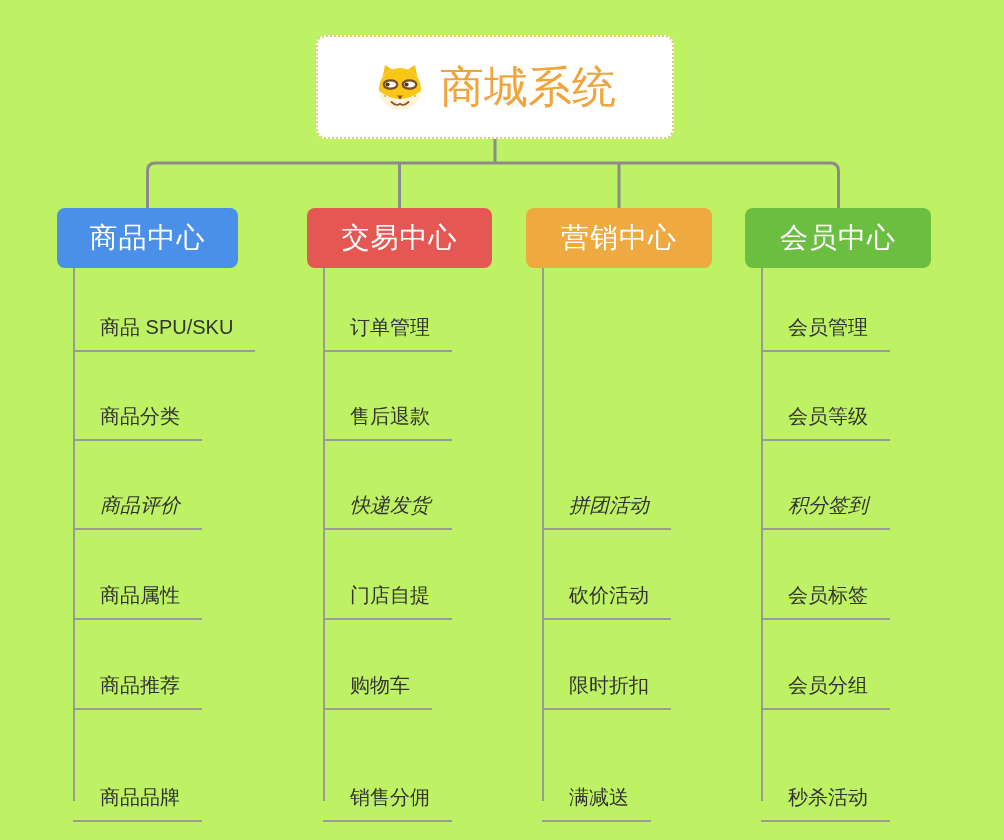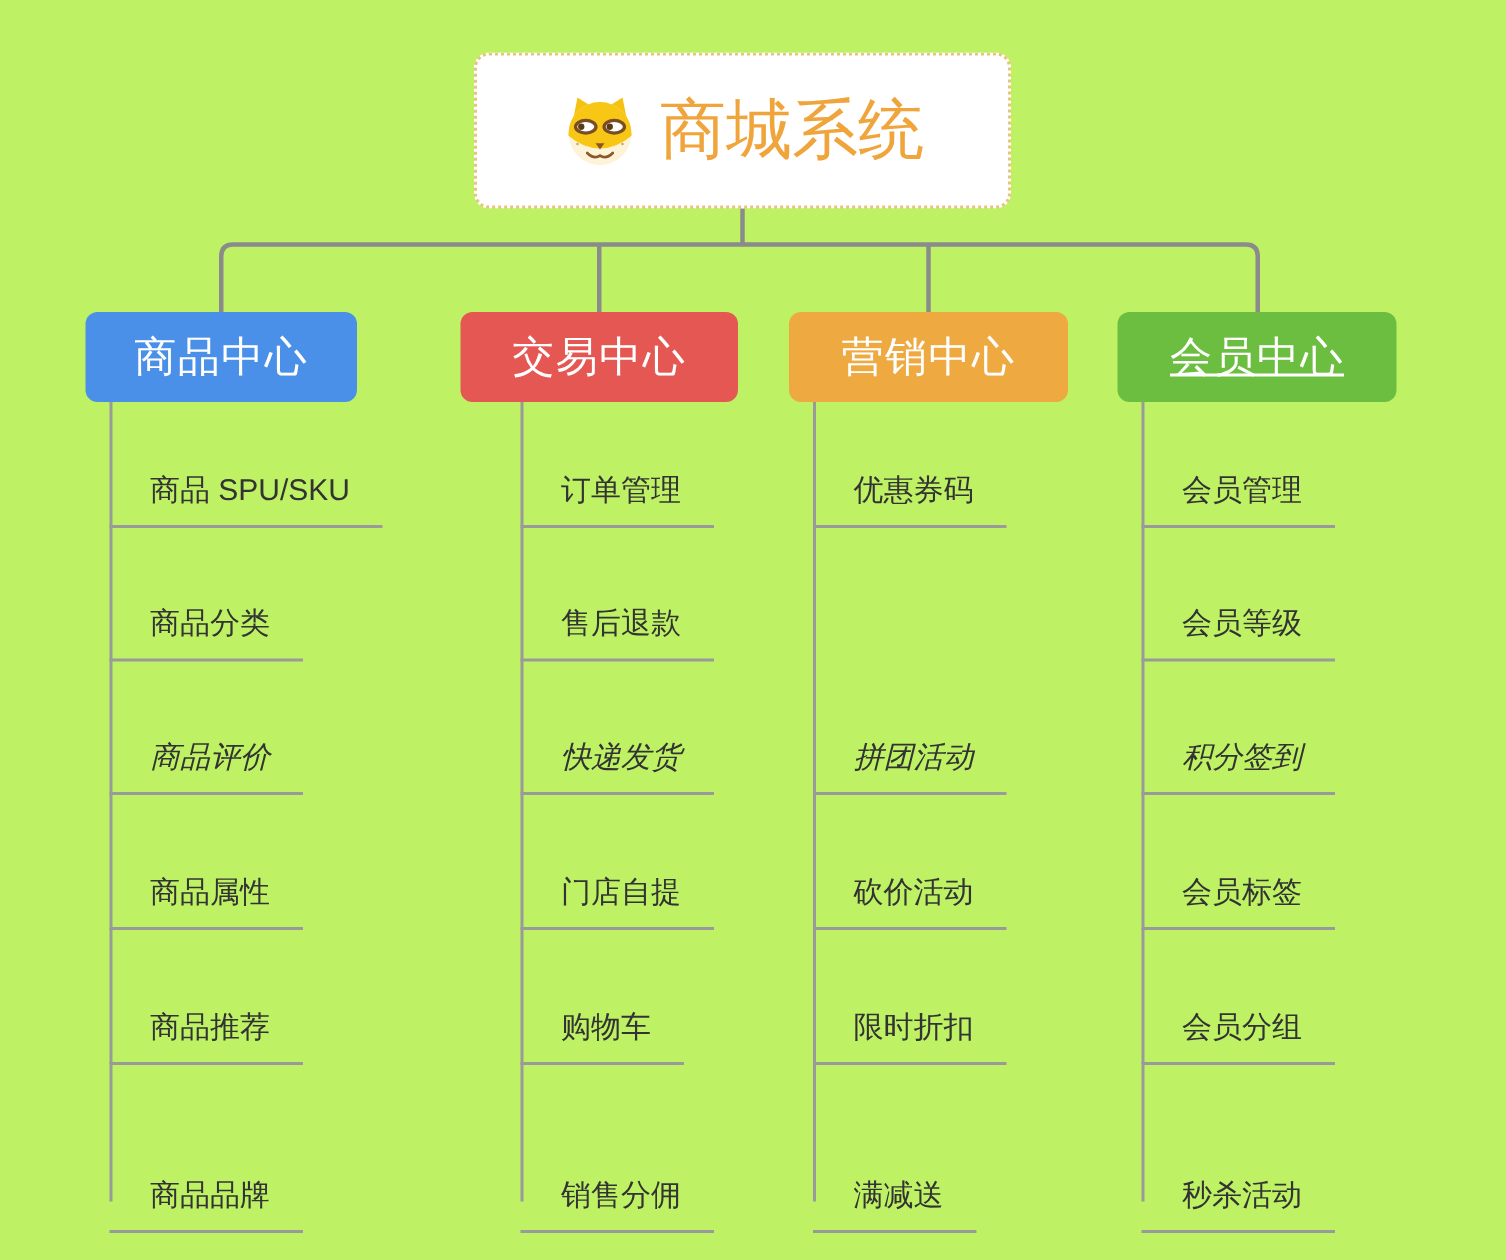--- a/index.html
+++ b/index.html
@@ -66,21 +66,21 @@
   .bh3{left:526px;width:186px;text-align:right;}
   .bh4{left:745px;width:186px;}
   
   .branch-col{
     position:absolute;
     top:268px;
     width:250px;
     height:540px;
   }
   .bc1{left:73px;}
-  .bc2{left:323px;margin-left:24px;}
+  .bc2{left:323px;}
   .bc3{left:542px;}
   .bc4{left:761px;}
   .spine{
     position:absolute;
     left:0; top:0;
     width:2px; height:533px;
     background:#9a9a9a;
   }
   .leaf-item{
     position:absolute;
@@ -127,21 +127,21 @@
   <svg class="tree-connector" viewBox="0 0 1004 70">
     <line x1="495" y1="0" x2="495" y2="24"></line>
     <path d="M147.5,70 L147.5,32 Q147.5,24 155.5,24 L830.5,24 Q838.5,24 838.5,32 L838.5,70"></path>
     <line x1="399.5" y1="24" x2="399.5" y2="70"></line>
     <line x1="619" y1="24" x2="619" y2="70"></line>
   </svg>
 
   <div class="branch-header bh1" style="background-color: rgb(75, 144, 232);">商品中心</div>
   <div class="branch-header bh2" style="background-color: rgb(228, 87, 82);">交易中心</div>
   <div class="branch-header bh3" style="background-color: rgb(239, 169, 65);">营销中心</div>
-  <div class="branch-header bh4" style="background-color: rgb(108, 190, 64); text-decoration: underline;">会员中心</div>
+  <div class="branch-header bh4" style="background-color: rgb(108, 190, 64);">会员中心</div>
 
   <div class="branch-col bc1">
     <div class="spine"></div>
     <div class="leaf-item i0">商品 SPU/SKU</div>
     <div class="leaf-item i1">商品分类</div>
     <div class="leaf-item i2">商品评价</div>
     <div class="leaf-item i3">商品属性</div>
     <div class="leaf-item i4">商品推荐</div>
     <div class="leaf-item i5">商品品牌</div>
   </div>
@@ -151,21 +151,20 @@
     <div class="leaf-item i0">订单管理</div>
     <div class="leaf-item i1">售后退款</div>
     <div class="leaf-item i2">快递发货</div>
     <div class="leaf-item i3">门店自提</div>
     <div class="leaf-item i4">购物车</div>
     <div class="leaf-item i5">销售分佣</div>
   </div>
 
   <div class="branch-col bc3">
     <div class="spine"></div>
-    <div class="leaf-item i0">优惠券码</div>
     <div class="leaf-item i2">拼团活动</div>
     <div class="leaf-item i3">砍价活动</div>
     <div class="leaf-item i4">限时折扣</div>
     <div class="leaf-item i5">满减送</div>
   </div>
 
   <div class="branch-col bc4">
     <div class="spine"></div>
     <div class="leaf-item i0">会员管理</div>
     <div class="leaf-item i1">会员等级</div>

